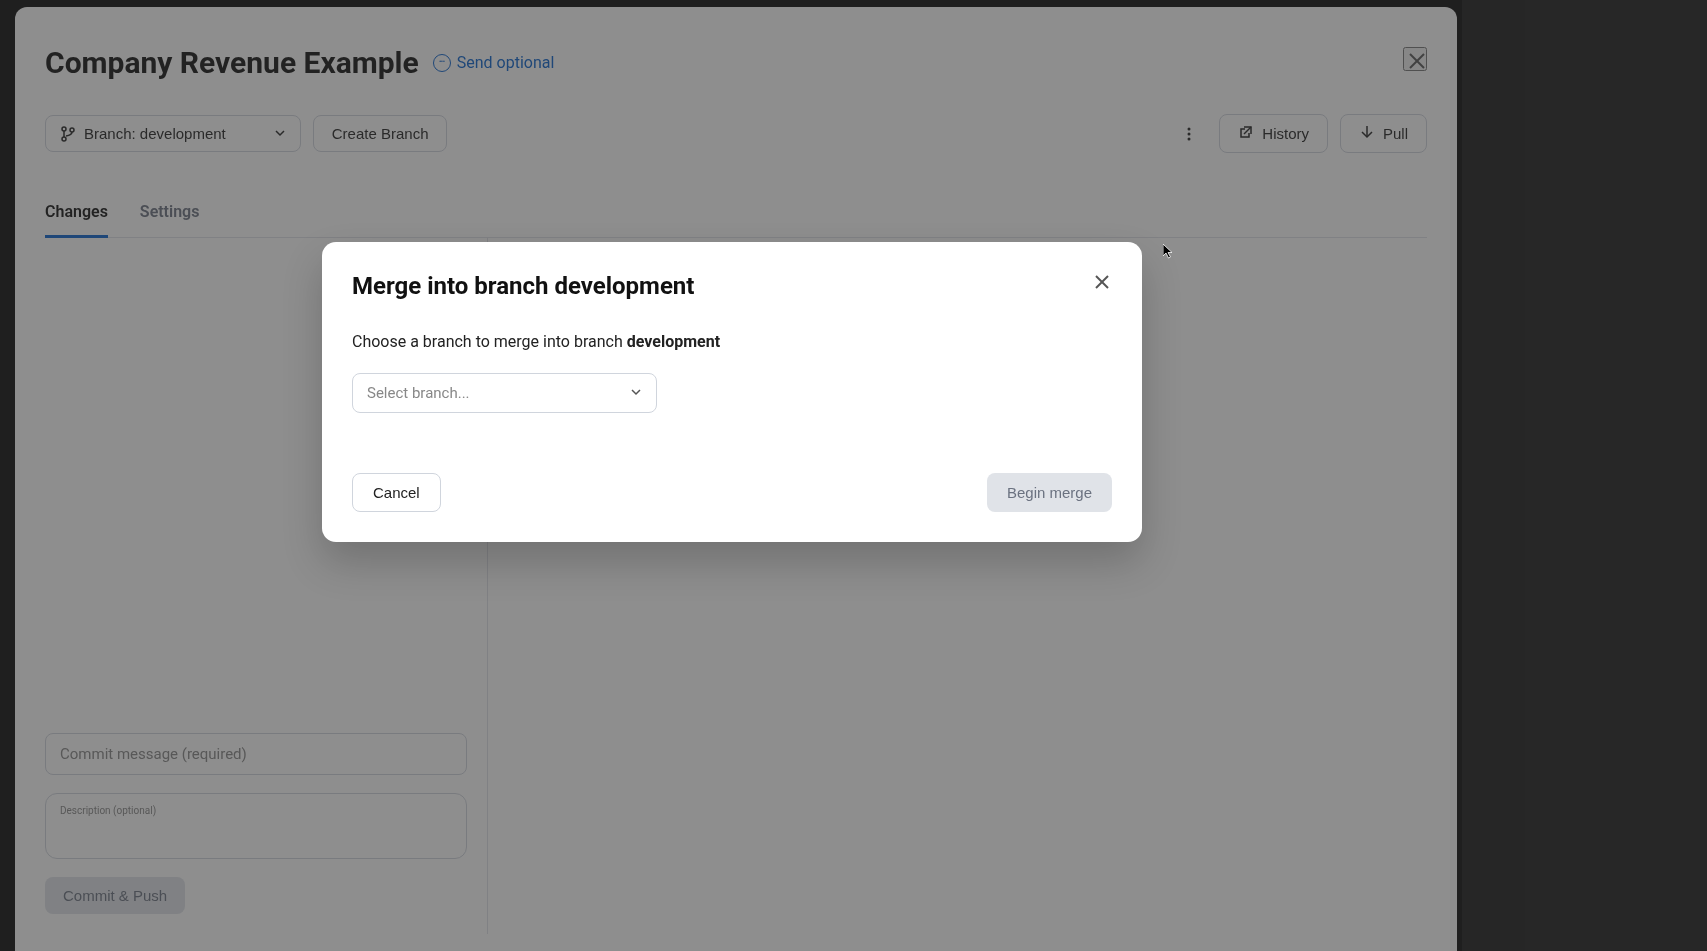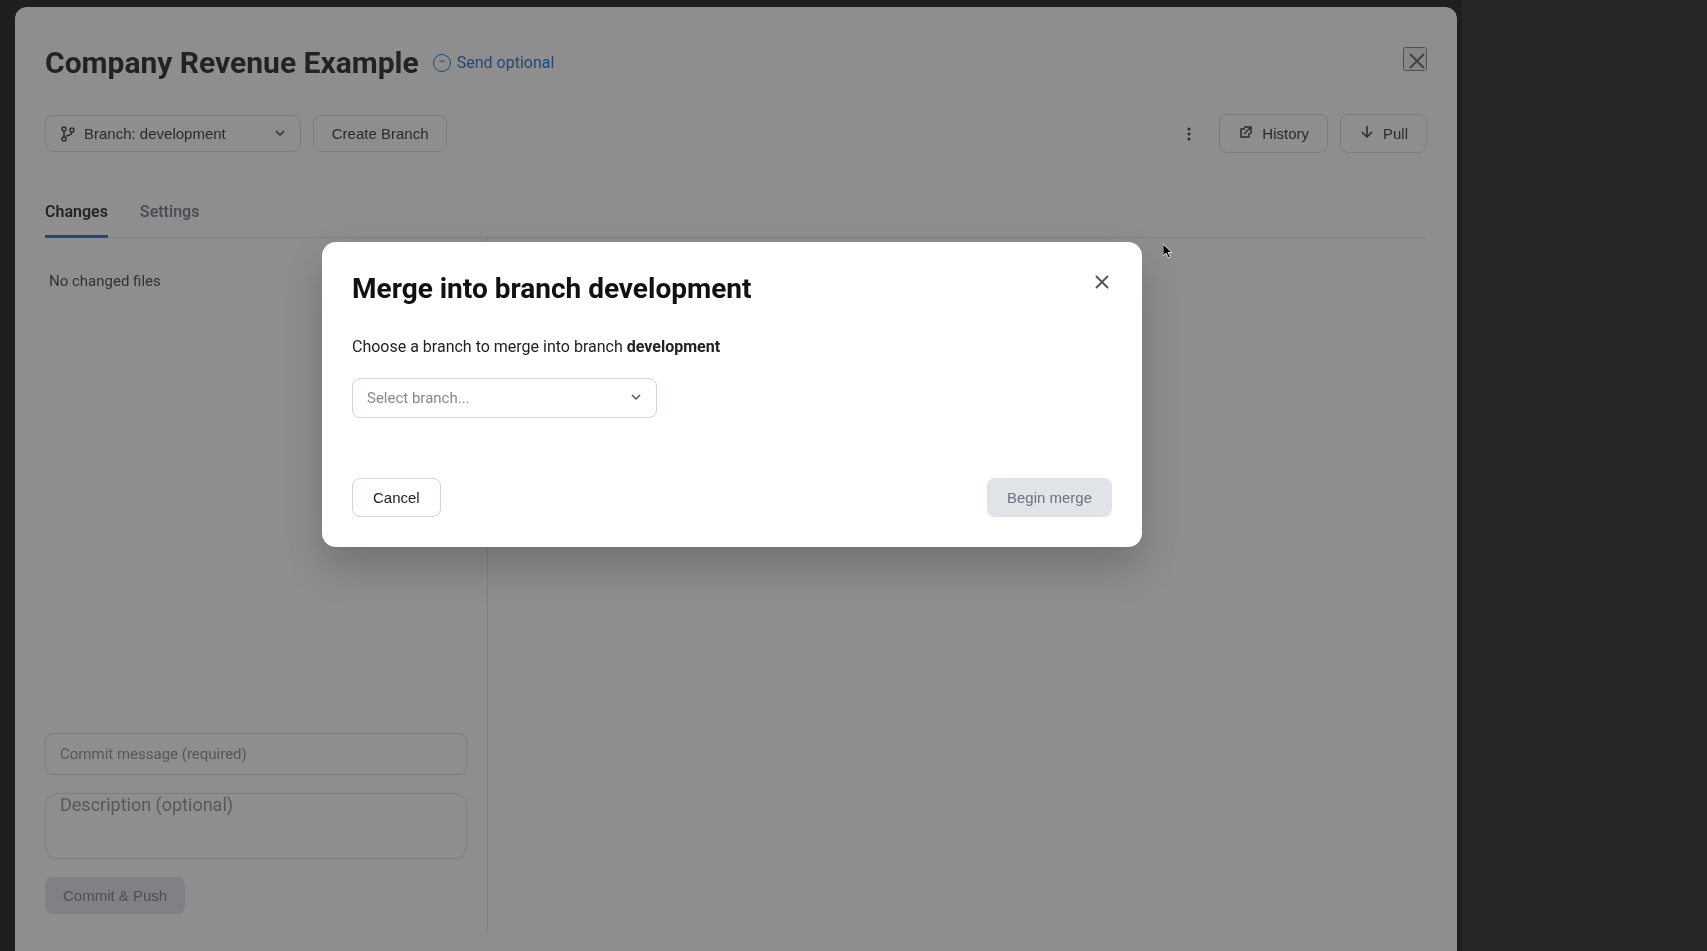--- a/index.html
+++ b/index.html
@@ -203,24 +203,24 @@
       padding: 11px 14px;
       border: 1px solid #d0d5dd;
       border-radius: 8px;
       font-size: 15px;
       font-family: inherit;
     }
 
     .commit-desc-input {
       width: 100%;
       height: 66px;
-      padding: 0 14px;
+      padding: 11px 14px;
       border: 1px solid #d0d5dd;
       border-radius: 12px;
-      font-size: 18px;
+      font-size: 10px;
       resize: none;
       font-family: inherit;
     }
 
     .commit-msg-input::placeholder,
     .commit-desc-input::placeholder {
       color: #888;
     }
 
     .commit-push-btn {
@@ -254,21 +254,21 @@
     }
 
     .modal-header {
       display: flex;
       justify-content: space-between;
       align-items: flex-start;
       margin-bottom: 32px;
     }
 
     .modal-title {
-      font-size: 28px;
+      font-size: 24px;
       font-weight: 700;
       color: #111;
     }
 
     .modal-close {
       cursor: pointer;
       color: #555;
       width: 20px;
       height: 20px;
     }
@@ -416,21 +416,20 @@
     </div>
   </div>
 
   <div class="tabs">
     <div class="tab active">Changes</div>
     <div class="tab">Settings</div>
   </div>
 
   <div class="content-area">
     <div class="sidebar">
-      <div class="no-changes">No changed files</div>
       <div class="sidebar-bottom">
         <input type="text" class="commit-msg-input" placeholder="Commit message (required)" style="">
         <textarea class="commit-desc-input" placeholder="Description (optional)" style=""></textarea>
         <button class="commit-push-btn">Commit &amp; Push</button>
       </div>
     </div>
   </div>
 
 </div>
 

